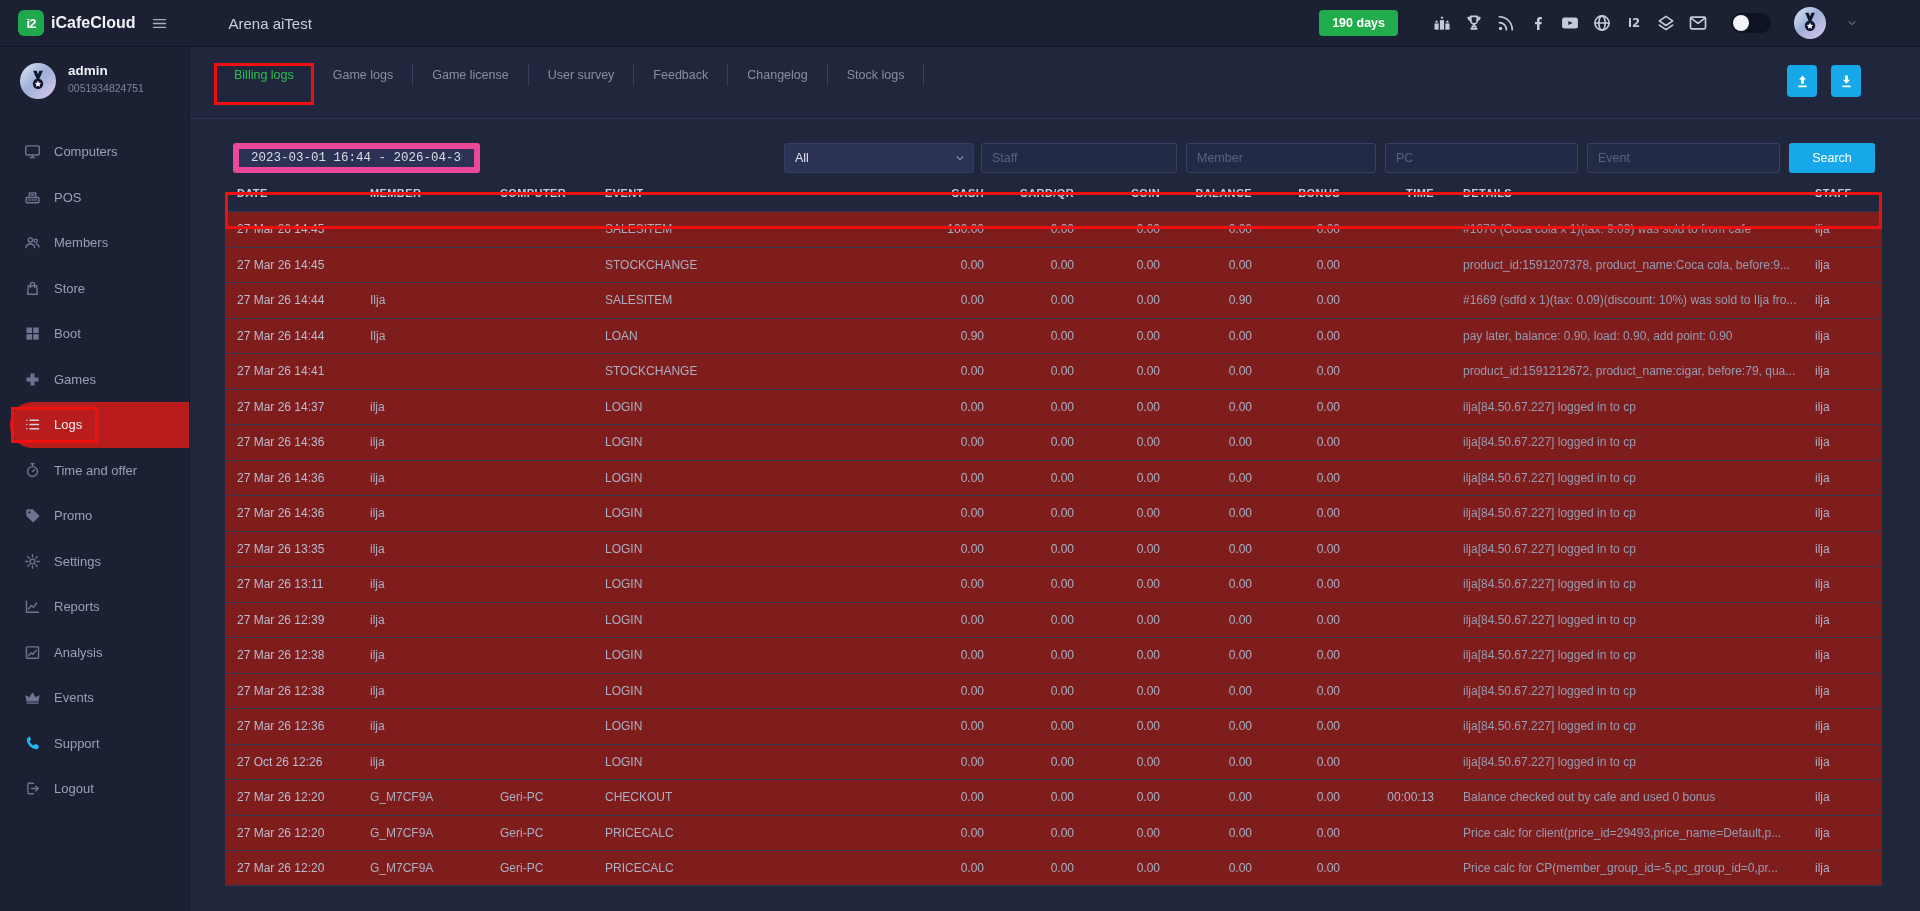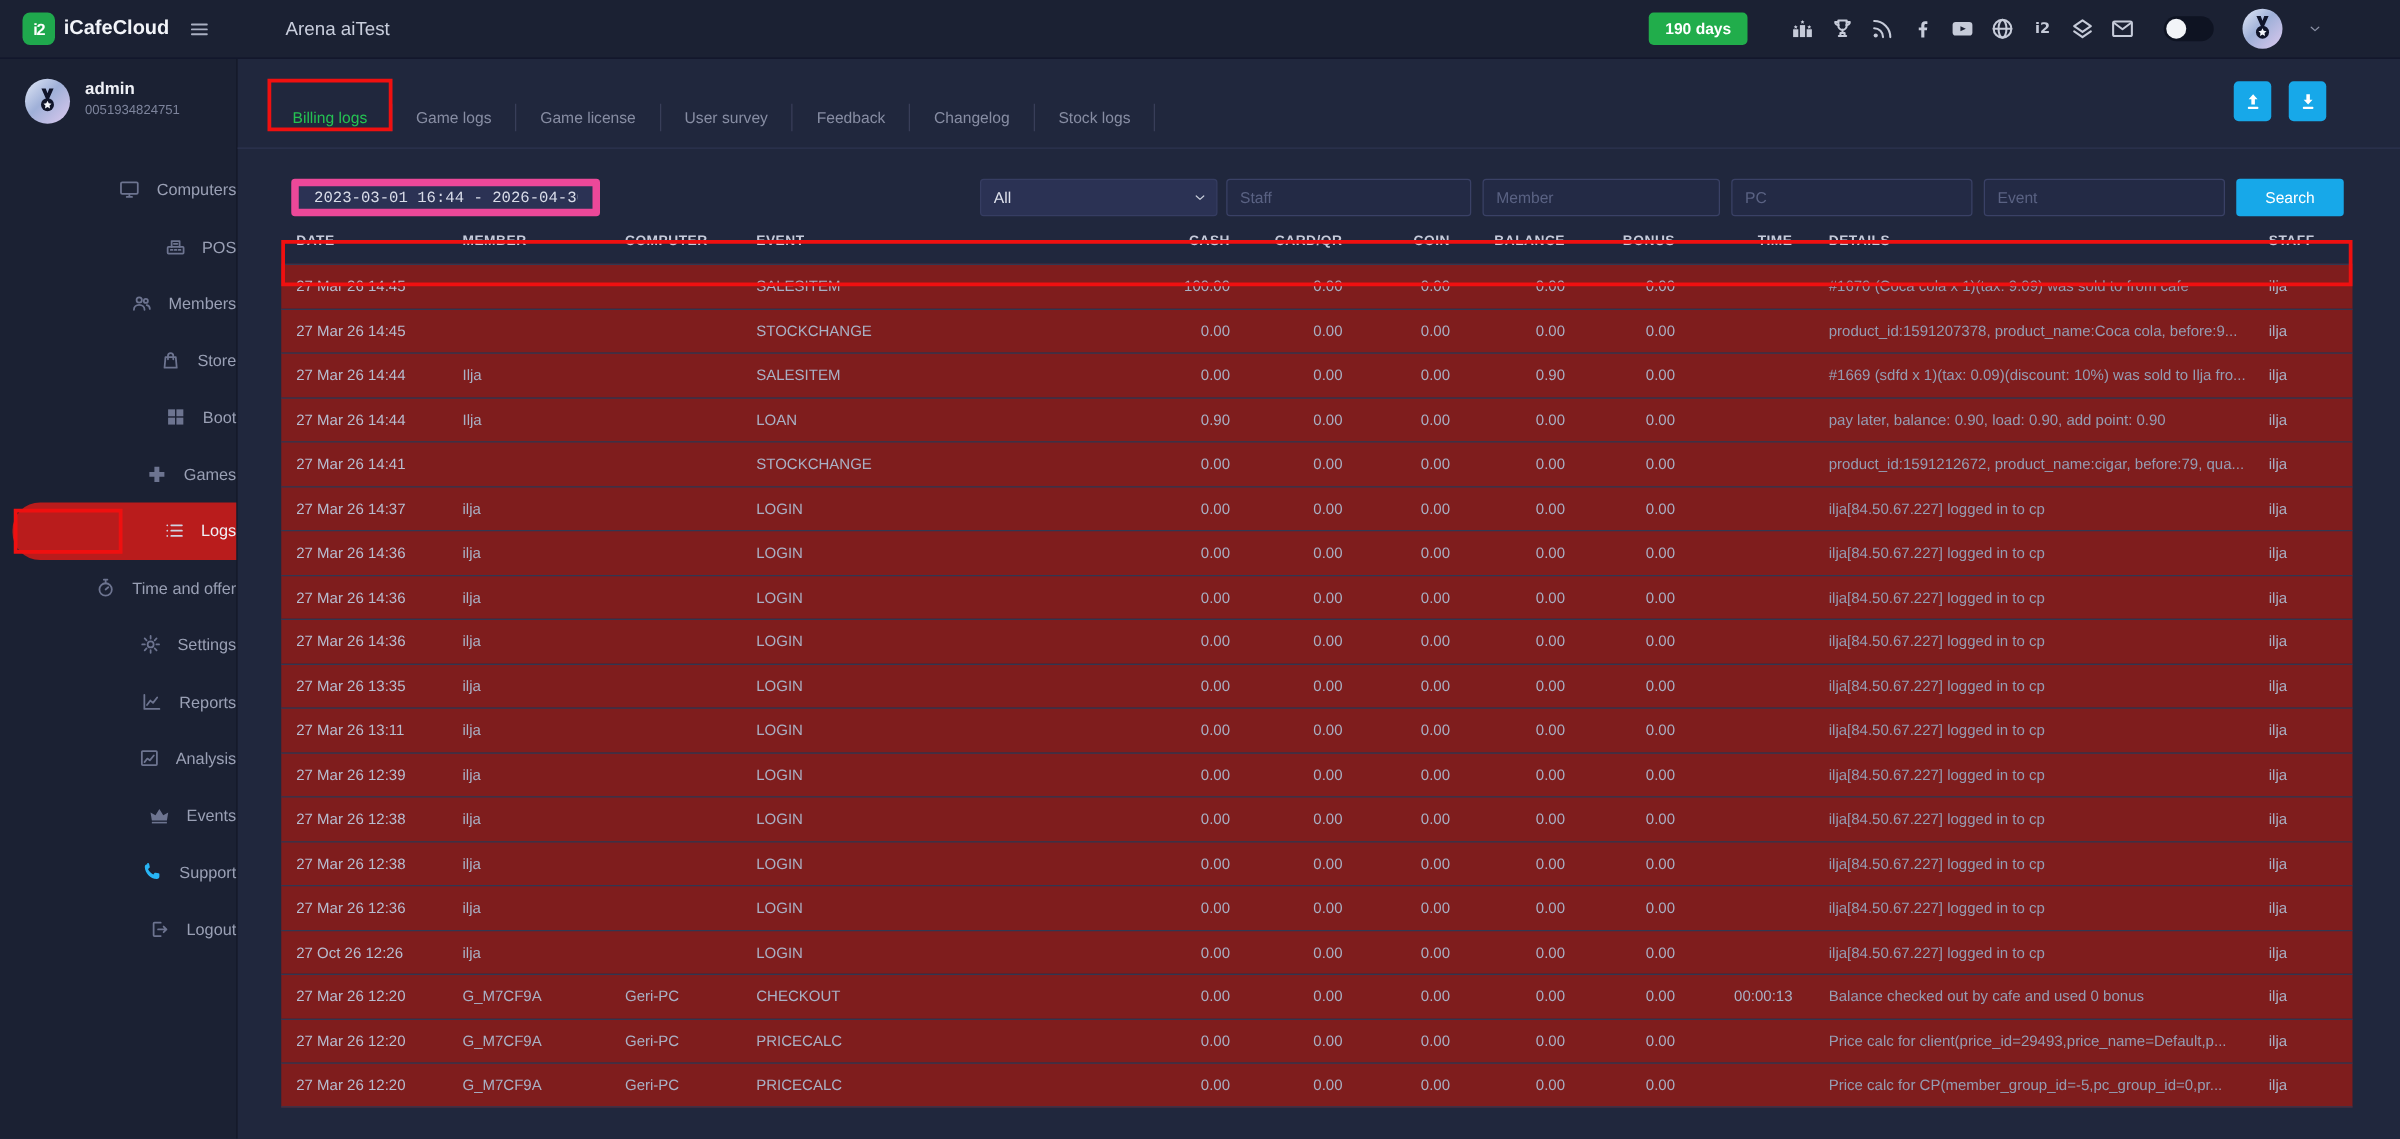--- a/index.html
+++ b/index.html
@@ -39,30 +39,30 @@
 
   
   .sidebar { position:absolute; top:47px; left:0; width:190px; height:864px;
     background:#1b2133; border-right:1px solid #141929; }
   .side-user { display:flex; align-items:flex-start; gap:12px; padding:16px 0 0 20px; height:66px; }
   .side-user .avatar { width:36px; height:36px; }
   .u-name { color:#eef0f6; font-weight:bold; font-size:13.5px; line-height:1.25; }
   .u-id { color:#7d849c; font-size:10.5px; margin-top:2px; }
   .side-nav { margin-top:16px; }
   .side-item { height:45.5px; display:flex; align-items:center; gap:13px;
-    padding-left:24px; font-size:13px; color:#9aa0b5; cursor:pointer;justify-content:flex-end; }
+    padding-left:24px; font-size:13px; color:#9aa0b5; cursor:pointer; }
   .side-item .sicon { width:17px; height:17px; color:#6d7490; flex:none; }
   .side-item.active { background:#b91c1c; border-radius:22px 0 0 22px;
     margin-left:10px; padding-left:14px; color:#eef0f6; }
   .side-item.active .sicon { color:#cfd3e2; }
   .side-item.accent .sicon { color:#28b5f5; }
 
   
   .main { position:absolute; top:47px; left:190px; width:1730px; height:864px; }
-  .tabs { position:absolute; top:17px; left:25px; display:flex; height:41px; align-items:flex-end; }
+  .tabs { position:absolute; top:17px; left:25px; display:flex; height:41px; align-items:flex-start; }
   .tab { padding:0 19px; font-size:12.5px; color:#878da3; height:22px;
     display:flex; align-items:center; border-right:1px solid #383e59; cursor:pointer; white-space:nowrap; }
   .tab.active { color:#25c152; }
   .io-btns { position:absolute; top:18px; right:59px; display:flex; gap:14px; }
   .io-btn { width:30px; height:32px; background:#17a8e9; border:none; border-radius:4px;
     color:#fff; display:flex; align-items:center; justify-content:center; cursor:pointer; padding:0; }
   .io-btn svg { width:17px; height:17px; }
   .tabs-line { position:absolute; top:71px; left:0; width:1730px; height:1px; background:#2d3450; }
 
   
@@ -283,20 +283,29 @@
         <span>Logs</span>
       </div>
       <div class="side-item">
         <span class="sicon">
           <svg viewBox="0 0 24 24" fill="none" stroke="currentColor" stroke-width="2" stroke-linecap="round" stroke-linejoin="round">
             <circle cx="12" cy="13.5" r="7"></circle>
             <path d="M10 2.5h4M12 2.5v4M12 13.5l3-2.5"></path>
           </svg>
         </span>
         <span>Time and offer</span>
+      </div>
+      <div class="side-item">
+        <span class="sicon">
+          <svg viewBox="0 0 24 24" fill="currentColor" stroke="none">
+            <path d="M11.8 3.2H4.4c-.7 0-1.2.5-1.2 1.2v7.4c0 .3.1.6.4.9l8.5 8.5c.5.5 1.2.5 1.7 0l7.4-7.4c.5-.5.5-1.2 0-1.7l-8.5-8.5c-.3-.3-.6-.4-.9-.4z"></path>
+            <circle cx="7.6" cy="7.6" r="1.5" fill="#1b2133"></circle>
+          </svg>
+        </span>
+        <span>Promo</span>
       </div>
       <div class="side-item">
         <span class="sicon">
           <svg viewBox="0 0 24 24" fill="none" stroke="currentColor" stroke-width="2" stroke-linecap="round" stroke-linejoin="round">
             <circle cx="12" cy="12" r="3.4"></circle>
             <path d="M12 2.5v3M12 18.5v3M2.5 12h3M18.5 12h3M5.3 5.3l2.1 2.1M16.6 16.6l2.1 2.1M18.7 5.3l-2.1 2.1M7.4 16.6l-2.1 2.1"></path>
           </svg>
         </span>
         <span>Settings</span>
       </div>

